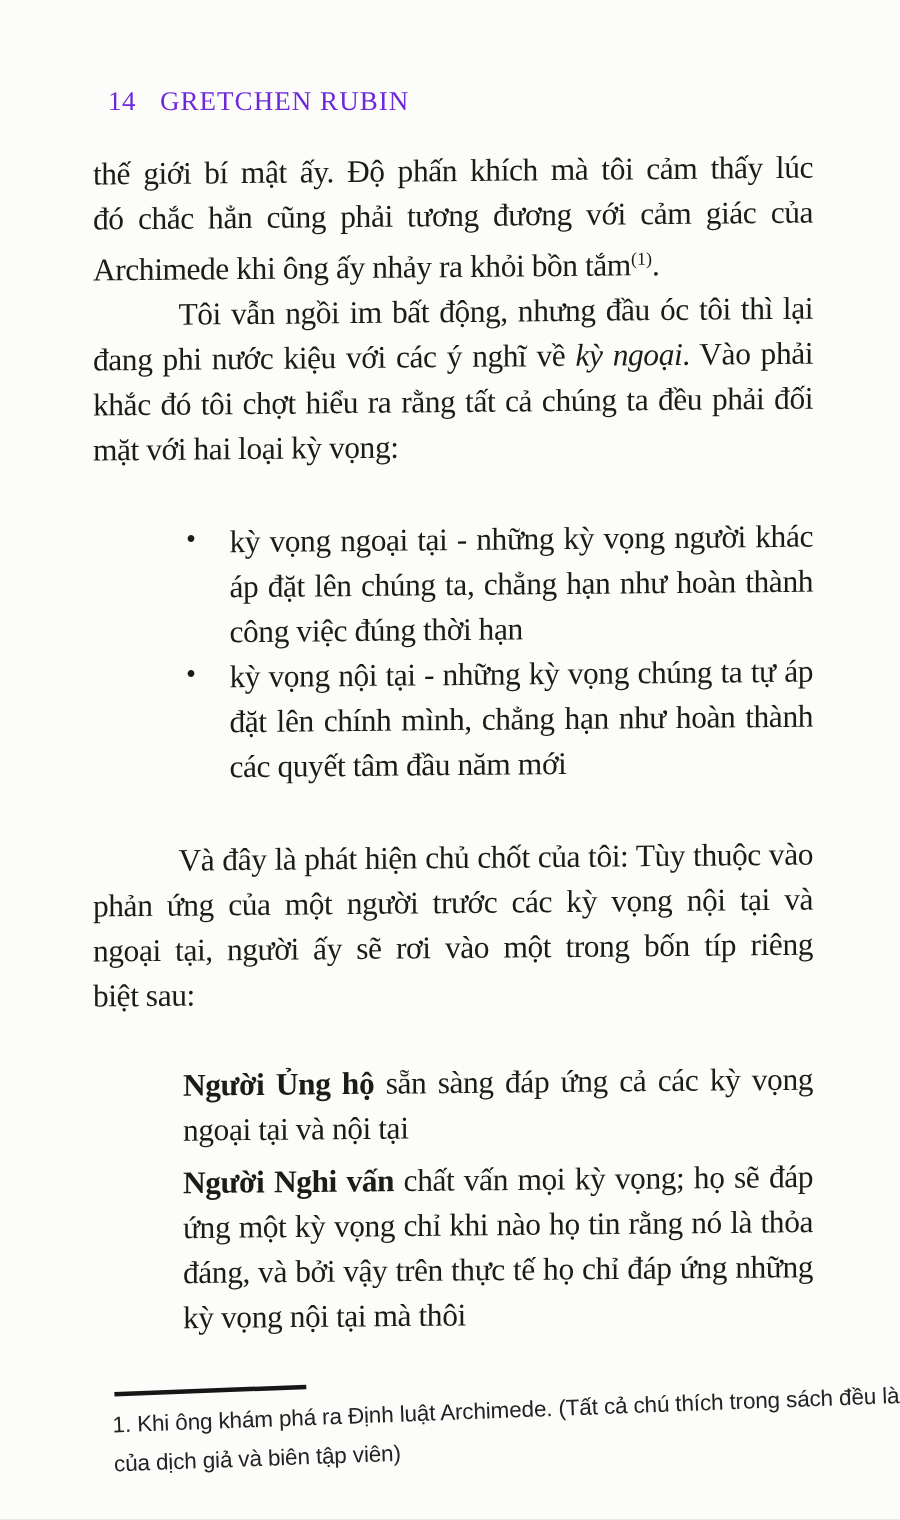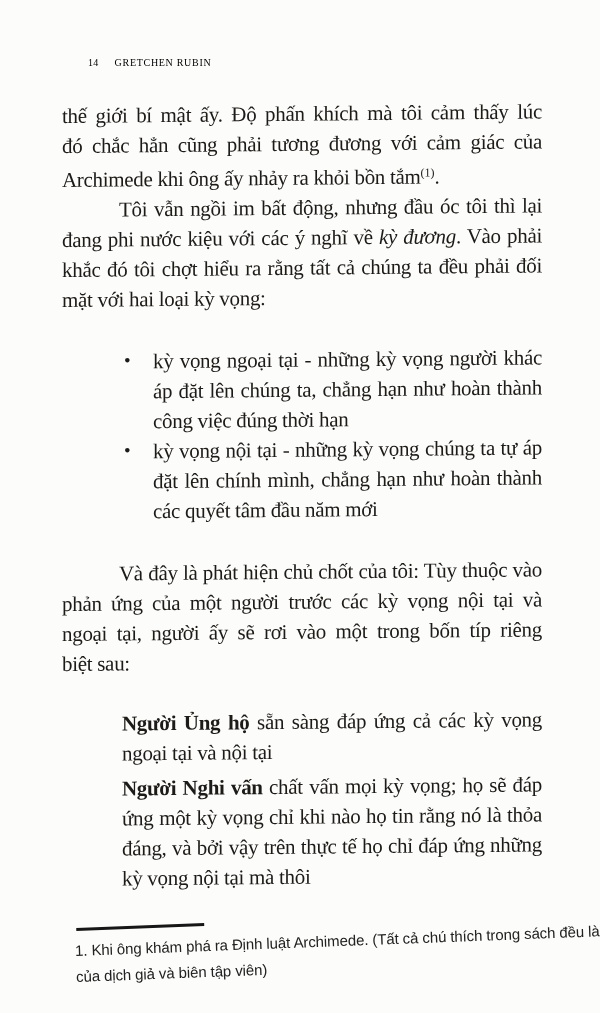--- a/index.html
+++ b/index.html
@@ -3,22 +3,22 @@
 <meta charset="utf-8">
 <style>
   html,body { margin:0; padding:0; background:#ddd; }
   .page {
     position:relative; width:600px; height:1013px;
     background:#fcfcfa; overflow:hidden;
     font-family:"Liberation Serif", serif;
     color:#1d1b18;
   }
   .running-head {
-    position:absolute; top:57px; left:88px;
-    font-size:10px; letter-spacing:0.3px; color:#000000;
+    position:absolute; top:57px; left:72px;
+    font-size:18px; letter-spacing:0.3px; color:#6d28d9;
     white-space:nowrap;
   }
   .running-head .title { margin-left:16px; letter-spacing:0.7px; }
 
   .body-text {
     position:absolute; left:62px; top:101px; width:480px;
     font-size:21px; line-height:30px; letter-spacing:-0.3px;
     transform:skewY(-0.55deg); transform-origin:0 0;
   }
   .ln { white-space:nowrap; }
@@ -56,21 +56,21 @@
   <div class="body-text">
 
     <div>
       <div class="ln j">thế giới bí mật ấy. Độ phấn khích mà tôi cảm thấy lúc</div>
       <div class="ln j">đó chắc hẳn cũng phải tương đương với cảm giác của</div>
       <div class="ln"><span>Archimede khi ông ấy nhảy ra khỏi bồn tắm</span><span class="sup">(1)</span><span>.</span></div>
     </div>
 
     <div>
       <div class="ln j ind">Tôi vẫn ngồi im bất động, nhưng đầu óc tôi thì lại</div>
-      <div class="ln j"><span>đang phi nước kiệu với các ý nghĩ về </span><span class="it">kỳ đương</span><span>. Vào phải</span></div>
+      <div class="ln j"><span>đang phi nước kiệu với các ý nghĩ về </span><span class="it">kỳ ngoại</span><span>. Vào phải</span></div>
       <div class="ln j">khắc đó tôi chợt hiểu ra rằng tất cả chúng ta đều phải đối</div>
       <div class="ln">mặt với hai loại kỳ vọng:</div>
     </div>
 
     <div class="bullets">
       <div class="bullet">
         <span class="marker">•</span>
         <div class="ln j">kỳ vọng ngoại tại - những kỳ vọng người khác</div>
         <div class="ln j">áp đặt lên chúng ta, chẳng hạn như hoàn thành</div>
         <div class="ln">công việc đúng thời hạn</div>

